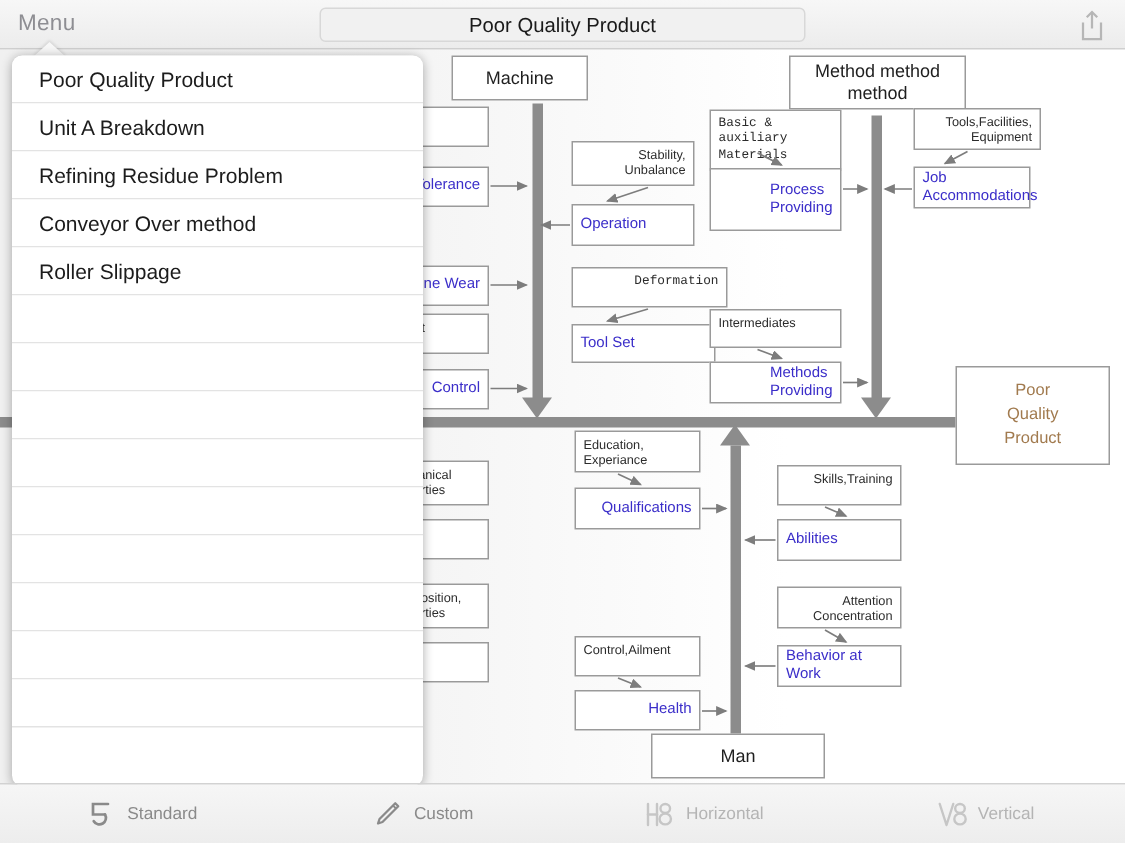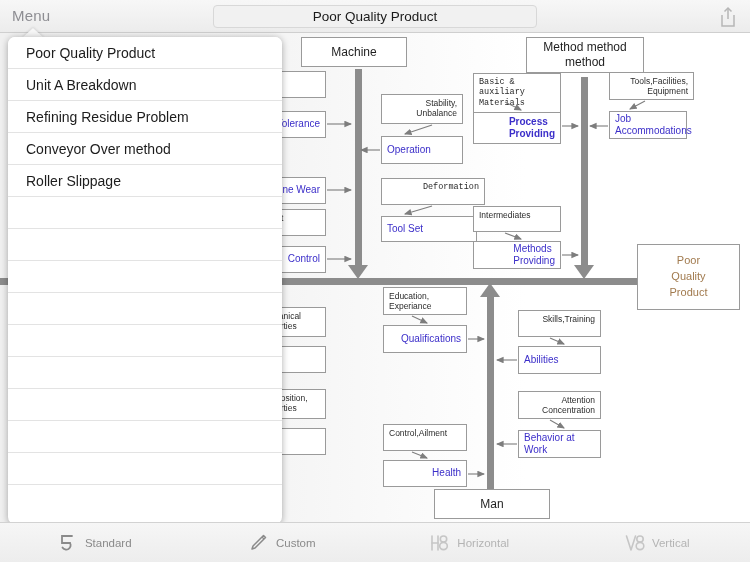--- a/index.html
+++ b/index.html
@@ -119,21 +119,21 @@
 
     <div class="spine spine-v" style="left:355px; top:36px; height:200px;"></div>
     <div class="tri" style="left:348px; top:232px; border-left:10px solid transparent; border-right:10px solid transparent; border-top:14px solid #8c8c8c;"></div>
 
     <div class="spine spine-v" style="left:581px; top:44px; height:192px;"></div>
     <div class="tri" style="left:574px; top:232px; border-left:10px solid transparent; border-right:10px solid transparent; border-top:14px solid #8c8c8c;"></div>
 
     <div class="spine spine-v" style="left:487px; top:264px; height:198px;"></div>
     <div class="tri" style="left:480px; top:250px; border-left:10px solid transparent; border-right:10px solid transparent; border-bottom:14px solid #8c8c8c;"></div>
 
-    <div class="node n-cat" style="left:301px; top:4px; width:106px; height:30px;">Machine</div>
+    <div class="node n-cat" style="left:301px; top:4px; width:91px; height:30px;">Machine</div>
     <div class="node n-cat" style="left:526px; top:4px; width:118px; height:36px;">Method method
 method</div>
     <div class="node n-cat" style="left:434px; top:456px; width:116px; height:30px;">Man</div>
 
     <div class="node n-effect" style="left:637px; top:211px; width:103px; height:66px;">Poor
 Quality
 Product</div>
 
     <div class="node n-sub st-left" style="left:248px; top:38px; width:78px; height:27px;">Type</div>
     <div class="node n-cause ct-right" style="left:248px; top:78px; width:78px; height:27px;">Tolerance</div>
@@ -142,21 +142,21 @@
     <div class="node n-cause ct-right" style="left:248px; top:213px; width:78px; height:27px;">Control</div>
 
     <div class="node n-sub st-right" style="left:381px; top:61px; width:82px; height:30px;">Stability,
 Unbalance</div>
     <div class="node n-cause ct-left" style="left:381px; top:103px; width:82px; height:28px;">Operation</div>
     <div class="node n-sub st-right" style="left:381px; top:145px; width:104px; height:27px;font-family:Liberation Mono, monospace;">Deformation</div>
     <div class="node n-cause ct-left" style="left:381px; top:183px; width:96px; height:26px;">Tool Set</div>
 
     <div class="node n-sub st-left" style="left:473px; top:40px; width:88px; height:41px;font-family:Liberation Mono, monospace;">Basic &amp; auxiliary
 Materials</div>
-    <div class="node n-cause ct-right" style="left:473px; top:79px; width:88px; height:32px;font-weight:bold;">Process
+    <div class="node n-cause ct-right" style="left:473px; top:79px; width:88px; height:42px;">Process
 Providing</div>
     <div class="node n-sub st-left" style="left:473px; top:173px; width:88px; height:26px;">Intermediates</div>
     <div class="node n-cause ct-right" style="left:473px; top:208px; width:88px; height:28px;">Methods
 Providing</div>
 
     <div class="node n-sub st-right" style="left:609px; top:39px; width:85px; height:28px;">Tools,Facilities,
 Equipment</div>
     <div class="node n-cause ct-left" style="left:609px; top:78px; width:78px; height:28px;">Job
 Accommodations</div>
 

